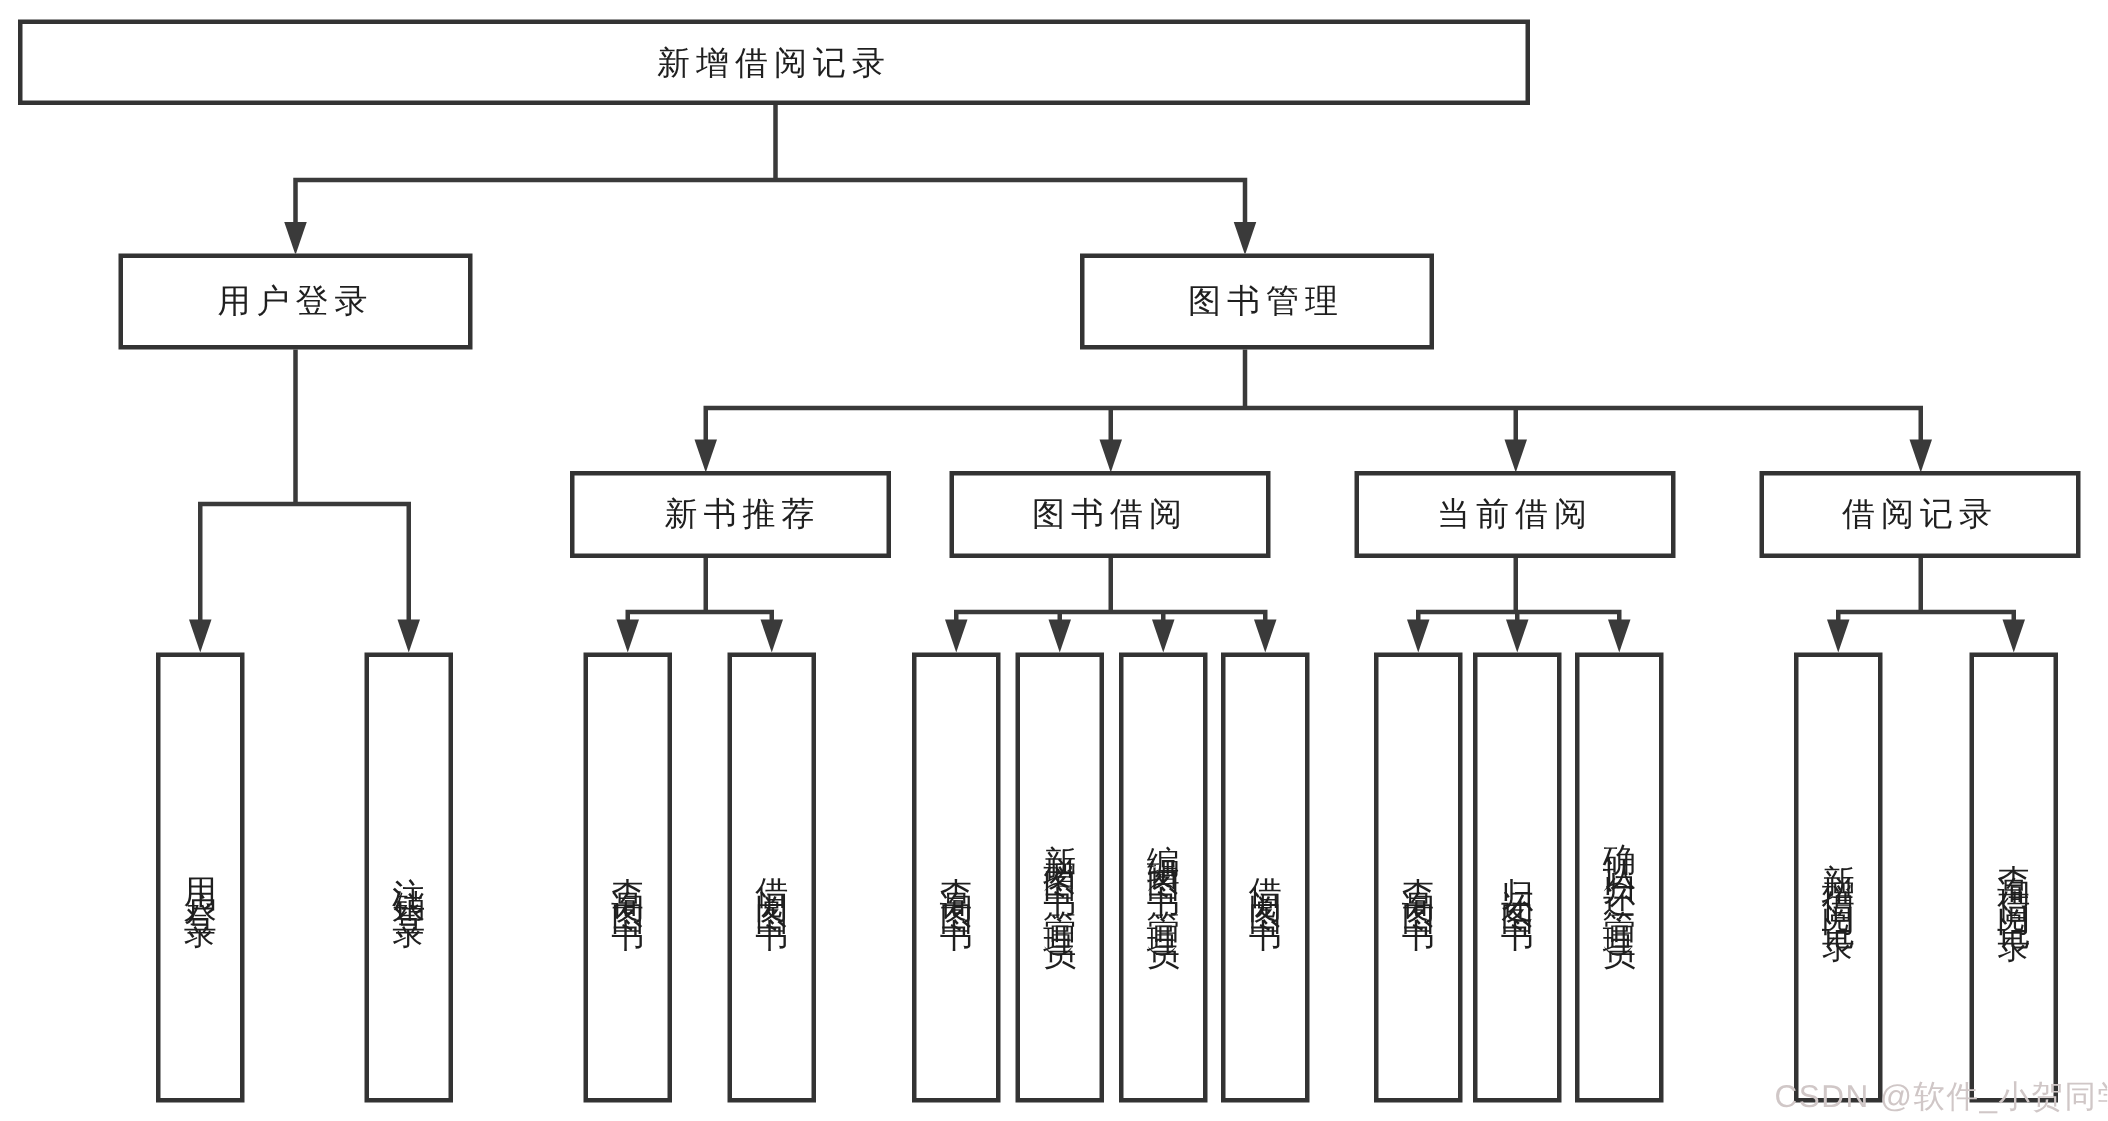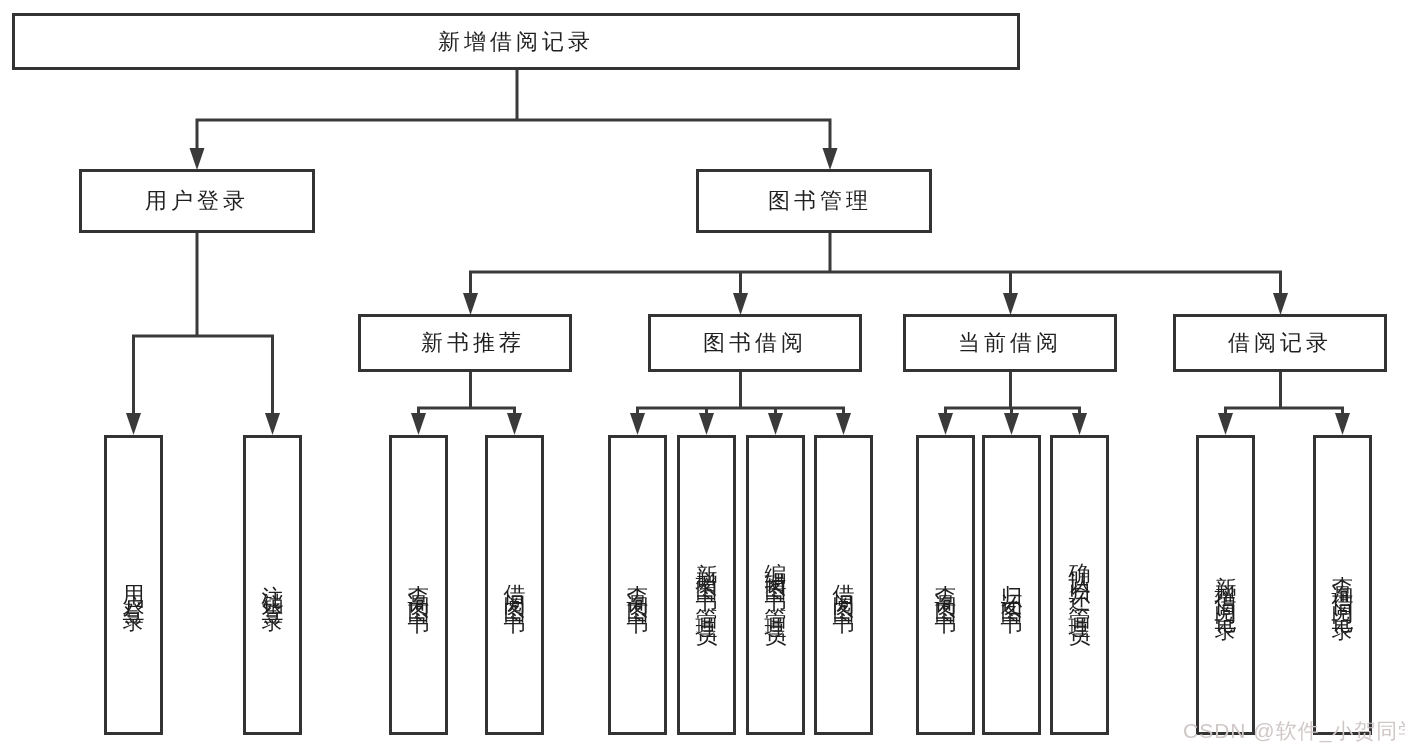--- a/index.html
+++ b/index.html
@@ -104,28 +104,28 @@
     </g>
   </svg>
 
   <div class="node root">
     <span>新增借阅记录</span>
   </div>
 
   <div class="node l2" style="left:79px;">
     <span>用户登录</span>
   </div>
-  <div class="node l2" style="left:696px;padding-left:12px;">
+  <div class="node l2" style="left:720px;padding-left:12px;">
     <span>图书管理</span>
   </div>
 
-  <div class="node l3" style="left:358px;padding-left:16px;">
+  <div class="node l3" style="left:380px;padding-left:16px;">
     <span>新书推荐</span>
   </div>
-  <div class="node l3" style="left:633px;margin-left:15px;">
+  <div class="node l3" style="left:633px;">
     <span>图书借阅</span>
   </div>
   <div class="node l3" style="left:903px;justify-content:center;">
     <span>当前借阅</span>
   </div>
   <div class="node l3" style="left:1173px;">
     <span>借阅记录</span>
   </div>
 
   <div class="leaf" style="left:104px;">

